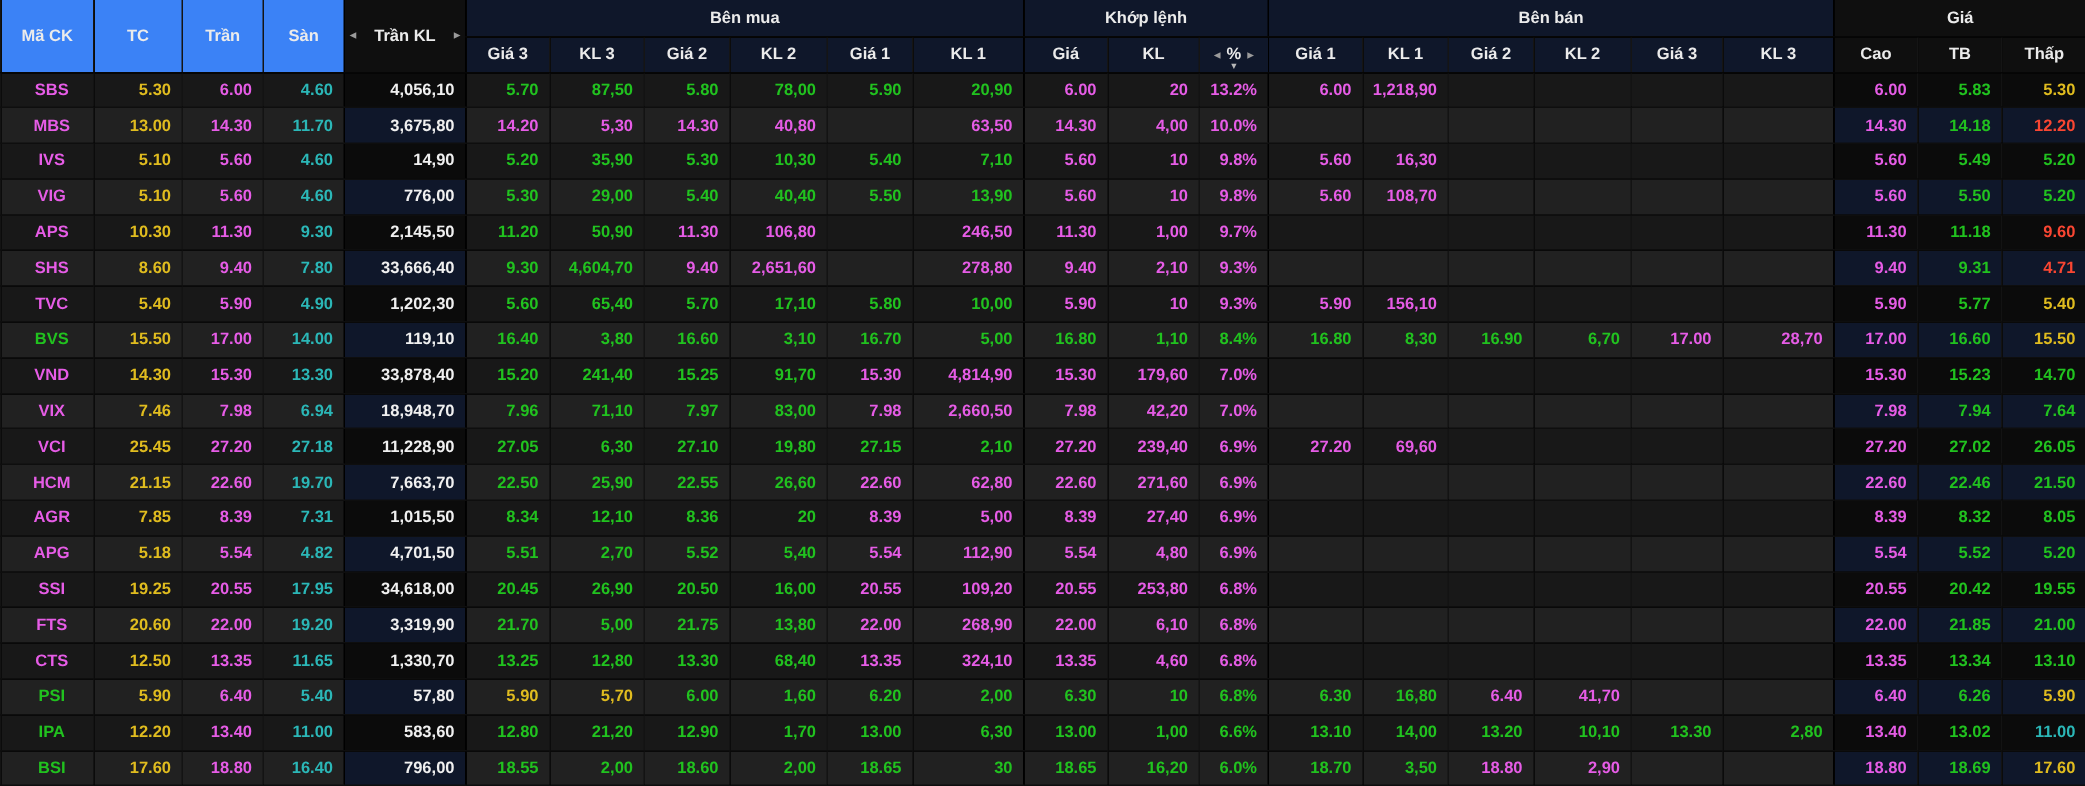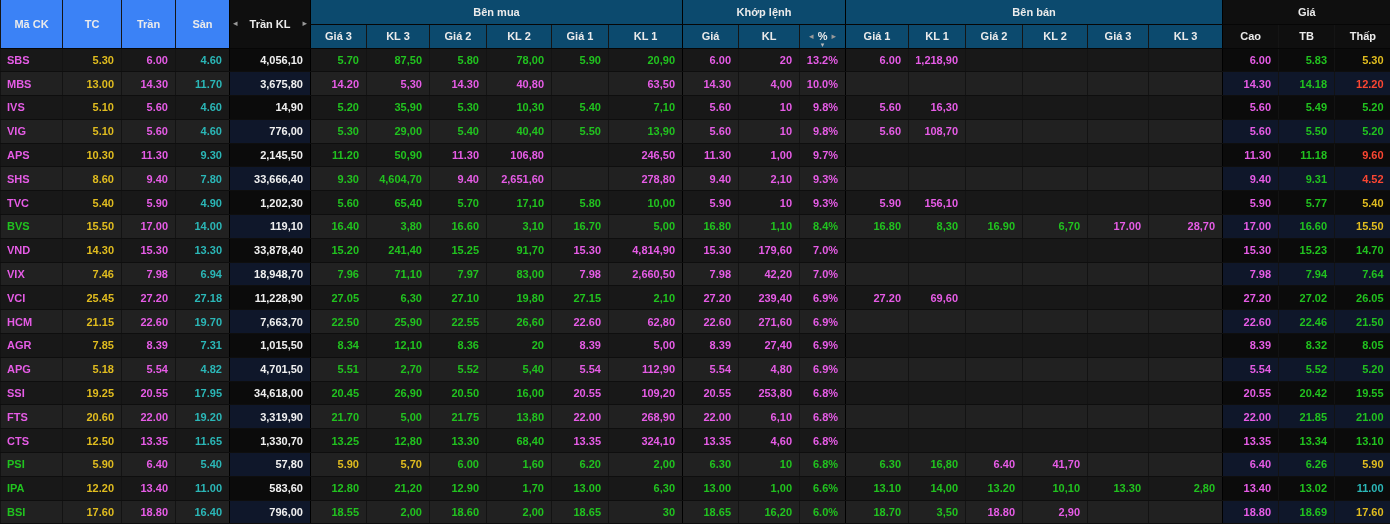--- a/index.html
+++ b/index.html
@@ -7,21 +7,21 @@
   body {
     width: 1390px; height: 524px; overflow: hidden;
     font-family: "Liberation Sans", "DejaVu Sans", sans-serif;
   }
   :root {
     --clr-ceiling:#e65ce6; --clr-floor:#2bb7b7; --clr-up:#21c21f;
     --clr-down:#fa4632; --clr-ref:#e0bc1f; --clr-neutral:#f0f0f0;
   }
   table { width: 1390px; border-collapse: collapse; table-layout: fixed; }
   thead th {
-    height: 24px; background: #0c4a6e; color: #ebebeb;
+    height: 24px; background: #0f172a; color: #ebebeb;
     font-size: 11px; font-weight: 700; text-align: center;
     border-left: 1px solid #151515; border-bottom: 1px solid #060606;
     padding: 0; overflow: hidden; white-space: nowrap;
   }
   thead th.dark { background: #0f0f0f; }
   thead th.lft  { background: #3b82f6; }
   th.gstart, td.gstart { border-left: 1px solid #000; }
   .flexwrap { display: flex; justify-content: space-between; align-items: center; height: 100%; padding: 0 3px; }
   .pctwrap  { display: flex; justify-content: center; align-items: center; gap: 4px; height: 100%; }
   .arr { color: #9a9a9a; font-size: 9px; line-height: 1; cursor: pointer; }
@@ -29,21 +29,21 @@
   .sort { position: absolute; bottom: 0; left: 50%; transform: translateX(-50%); font-size: 7px; line-height: 7px; color: #b8b8b8; }
   tbody td {
     height: 23.8px; font-size: 11px; font-weight: 700; text-align: right;
     padding: 0 7px 0 0; overflow: hidden; white-space: nowrap;
     border-left: 1px solid #131313; border-bottom: 1px solid #0e0e0e;
     background: #181818; color: #dddddd;
   }
   tbody tr.alt td { background: #212121; }
   tbody td.dark { background: #0b0b0b; }
   tbody tr.alt td.dark { background: #0f172a; }
-  tbody td.ticker { text-align: left; padding: 0 0 0 6px; cursor: pointer; }
+  tbody td.ticker { text-align: center; padding: 0 0 0 6px; cursor: pointer; }
   .clr-ref { color: var(--clr-ref); }
   .clr-ceiling { color: var(--clr-ceiling); }
   .clr-floor { color: var(--clr-floor); }
   .clr-up { color: var(--clr-up); }
   .clr-down { color: var(--clr-down); }
   .clr-neutral { color: var(--clr-neutral); }
 </style>
 </head>
 <body>
 
@@ -261,21 +261,21 @@
         <td class="clr-ceiling">2,10</td>
         <td class="clr-ceiling">9.3%</td>
         <td class="gstart "></td>
         <td class=""></td>
         <td class=""></td>
         <td class=""></td>
         <td class=""></td>
         <td class=""></td>
         <td class="dark gstart clr-ceiling">9.40</td>
         <td class="dark clr-up">9.31</td>
-        <td class="dark clr-down">4.52</td>
+        <td class="dark clr-down">4.71</td>
       </tr>
       <tr>
         <td class="ticker clr-ceiling">TVC</td>
         <td class="clr-ref">5.40</td>
         <td class="clr-ceiling">5.90</td>
         <td class="clr-floor">4.90</td>
         <td class="dark gstart clr-neutral">1,202,30</td>
         <td class="gstart clr-up">5.60</td>
         <td class="clr-up">65,40</td>
         <td class="clr-up">5.70</td>

